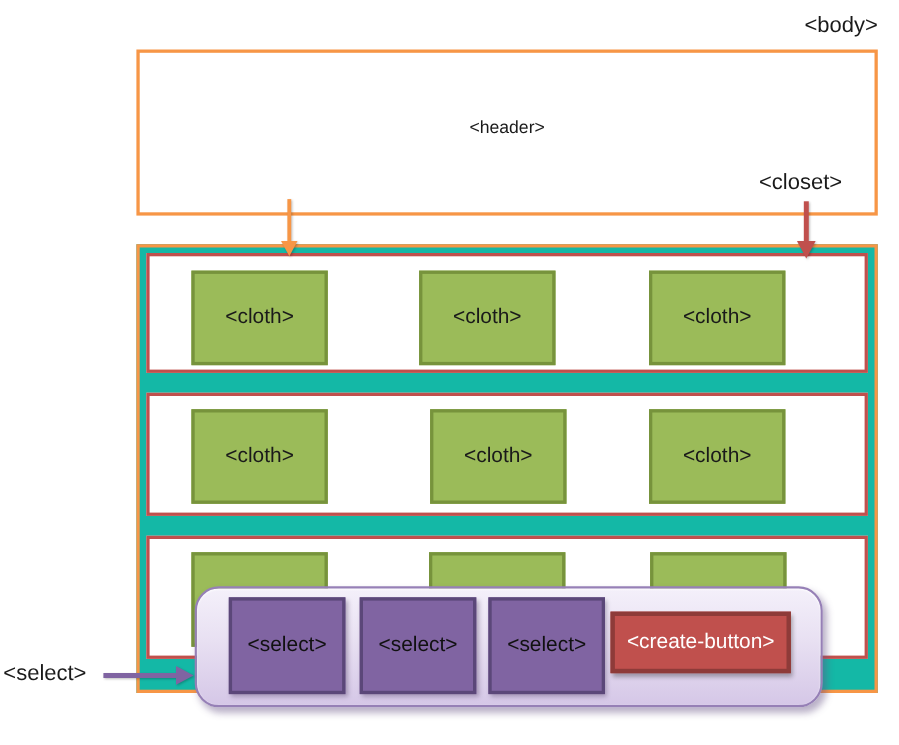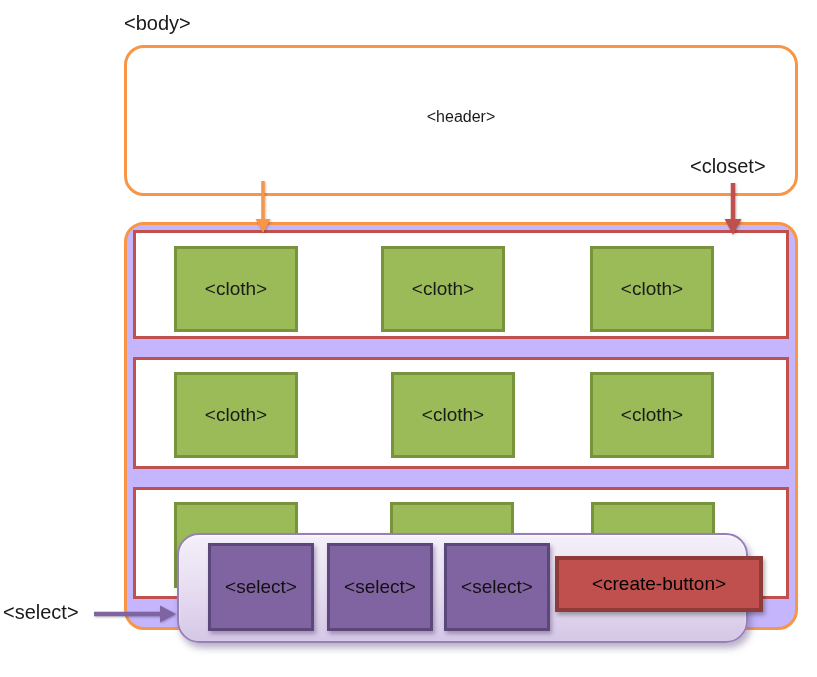--- a/index.html
+++ b/index.html
@@ -7,31 +7,31 @@
     --purple-fill:#8064A2; --purple-border:#5B4779; --panel-border:#9680B6;
     --panel-top:#F4F0FA; --panel-bottom:#D5C7E7; --button-fill:#C0504D; --button-border:#8E3B39;
     --ink:#1a1a1a;
   }
   html,body{margin:0;padding:0;background:#fff;}
   .canvas{
     position:relative; width:817px; height:677px; background:#fff; overflow:hidden;
     font-family:"Liberation Sans","DejaVu Sans",sans-serif; color:var(--ink);
   }
   .tag-label{position:absolute; font-size:20px; line-height:22px; white-space:nowrap; color:var(--ink);}
-  .box{position:absolute; box-sizing:border-box;border-radius:20px;}
+  .box{position:absolute; box-sizing:border-box;}
 
   .header-box{left:124px; top:45px; width:674px; height:151px; border:3px solid var(--orange); background:#fff;}
   .header-label{position:absolute; left:0; top:60px; width:100%; text-align:center;}
 
-  .body-label{left:124px; top:12px; width:674px; text-align:left;}
+  .body-label{left:124px; top:12px; width:674px; text-align:right;}
   .closet-container-label{left:166px; top:152px;}
   .closet-label{left:690px; top:155px;}
   .select-pointer-label{left:3px; top:601px;}
 
-  .closet-wrapper{left:124px; top:222px; width:674px; height:408px; border:3px solid var(--orange); background:#c4b5fd;}
+  .closet-wrapper{left:124px; top:222px; width:674px; height:408px; border:3px solid var(--orange); background:#14b8a6;}
   .closet-row{position:absolute; left:6px; width:656px; border:3px solid var(--red); background:#fff; box-sizing:border-box;}
   .row-1{top:5px; height:109px;}
   .row-2{top:132px; height:112px;}
   .row-3{top:262px; height:112px;}
 
   .cloth{
     position:absolute; width:124px; height:86px; box-sizing:border-box;
     background:var(--green-fill); border:3px solid var(--green-border);
     display:flex; align-items:center; justify-content:center;
     font-size:19px; color:var(--ink);
@@ -47,24 +47,24 @@
     box-shadow:3px 5px 7px rgba(100,80,130,0.45), inset 0 1px 2px rgba(255,255,255,0.9);
   }
   .select-box{
     position:absolute; width:106px; height:88px; top:8px; box-sizing:border-box;
     background:var(--purple-fill); border:3px solid var(--purple-border);
     display:flex; align-items:center; justify-content:center;
     font-size:19px; color:#111; box-shadow:2px 3px 4px rgba(60,40,80,0.35);
   }
   .s1{left:29px;} .s2{left:148px;} .s3{left:265px;}
   .create-button-box{
-    position:absolute; left:376px; top:21px; width:208px; height:56px; box-sizing:border-box;
+    position:absolute; left:376px; top:21px; width:164px; height:56px; box-sizing:border-box;
     background:var(--button-fill); border:4px solid var(--button-border);
     display:flex; align-items:center; justify-content:center;
-    font-size:19px; color:#000000; box-shadow:2px 3px 4px rgba(0,0,0,0.3);
+    font-size:19px; color:#ffffff; box-shadow:2px 3px 4px rgba(0,0,0,0.3);
   }
 
   .arrow-overlay{position:absolute; left:0; top:0; width:817px; height:677px; z-index:9; pointer-events:none;}
   .arrow{filter:drop-shadow(1px 1.5px 1px rgba(0,0,0,0.25));}
 </style>
 </head>
 <body>
 
 <div class="canvas">
 

